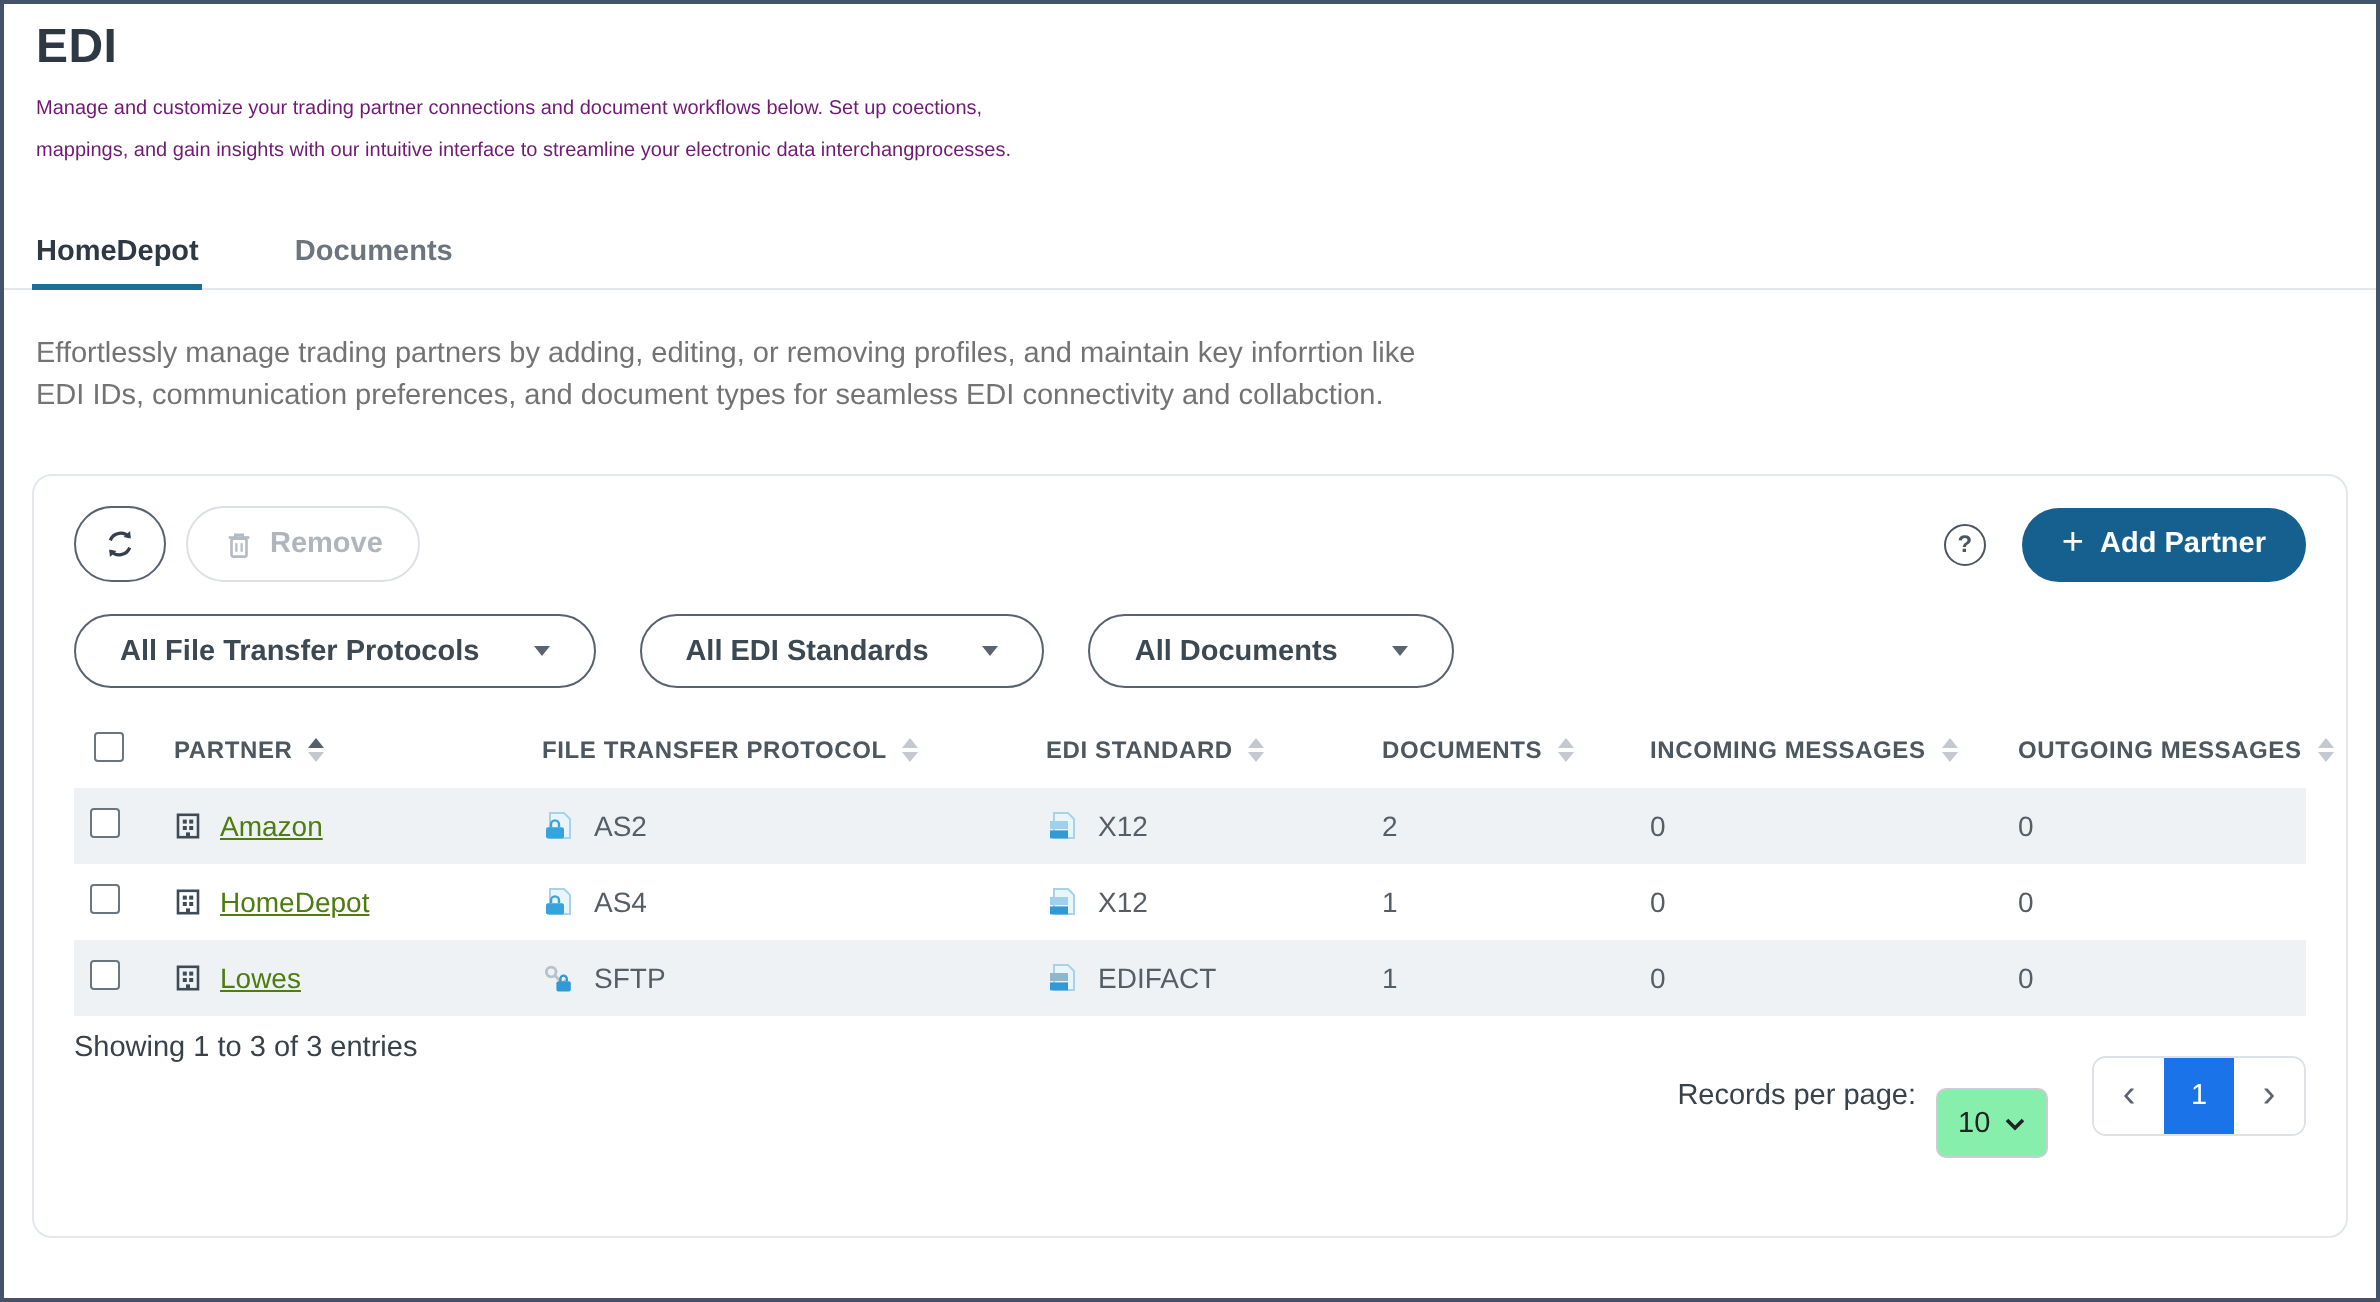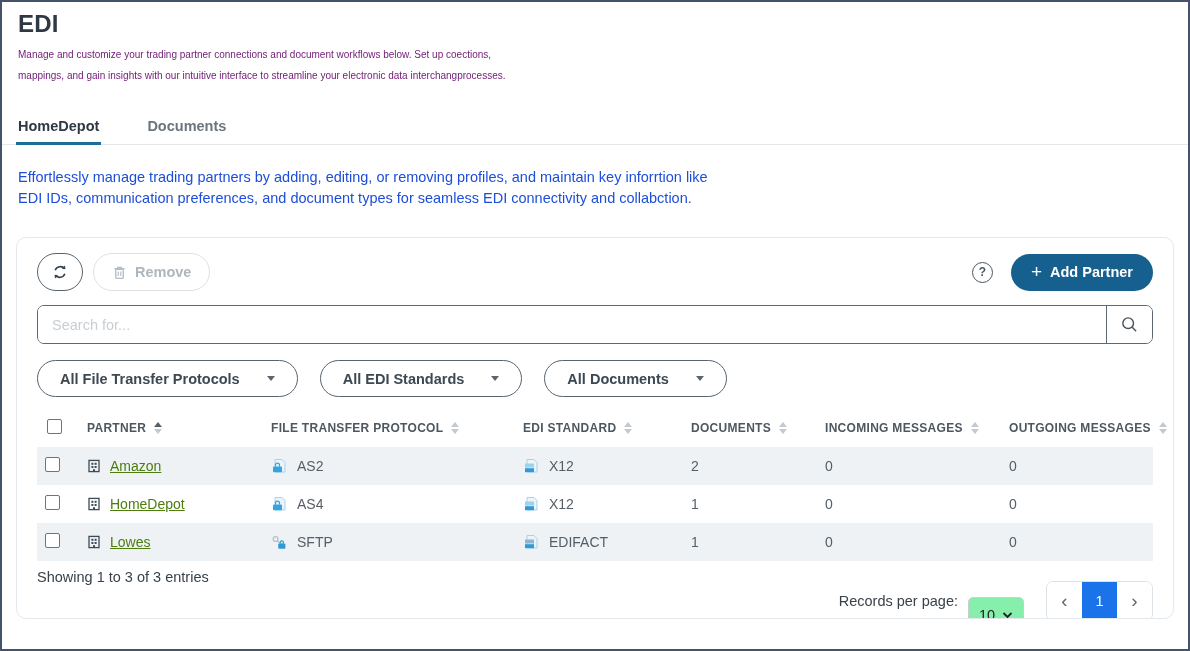--- a/index.html
+++ b/index.html
@@ -11,21 +11,21 @@
   }
   
   .header { padding:8px 16px 0 16px; }
   .page-title { font-size:24px; font-weight:bold; color:#2e3944; letter-spacing:.2px; }
   .page-desc { margin-top:6px; font-size:10px; line-height:21px; color:#701a75; }
   
   .tabs { margin-top:32px; padding:0 16px; border-bottom:1px solid #e4e7ea; display:flex; gap:48px; }
   .tab { font-size:14.5px; font-weight:bold; color:#6c757d; padding-bottom:10px; cursor:pointer; position:relative; }
   .tab.active { color:#2e3944; }
   .tab.active::after { content:""; position:absolute; left:-2px; right:-2px; bottom:-1px; height:3px; background:#1d7094; }
-  .tab-desc { margin-top:22px; padding:0 16px; font-size:14.5px; line-height:21px; color:#1d4ed8; }
+  .tab-desc { margin-top:22px; padding:0 16px; font-size:14.5px; line-height:21px; color:#737373; }
   
   .card { margin:28px 14px 0 14px; border:1px solid #e3e8ec; border-radius:10px; padding:15px 20px 12px 20px; height:382px; overflow:hidden; }
   .toolbar { display:flex; align-items:center; justify-content:space-between; }
   .toolbar-left, .toolbar-right { display:flex; align-items:center; gap:10px; }
   .btn-refresh { width:46px; height:38px; border:1px solid #57636e; border-radius:19px; background:#fff; display:flex; align-items:center; justify-content:center; cursor:pointer; }
   .btn-remove { height:38px; border:1px solid #dde1e5; border-radius:19px; background:#fff; display:flex; align-items:center; gap:8px; padding:0 18px; color:#aeb6bd; font-size:14.5px; font-weight:bold; }
   .help-circle { width:21px; height:21px; border:1.6px solid #4a5661; border-radius:50%; display:flex; align-items:center; justify-content:center; font-size:12px; font-weight:bold; color:#4a5661; margin-right:8px; cursor:pointer; }
   .btn-add { height:37px; border:none; border-radius:19px; background:#16608f; color:#fff; font-size:14.5px; font-weight:bold; display:flex; align-items:center; gap:8px; padding:0 20px; cursor:pointer; }
   .btn-add .plus { font-size:19px; font-weight:normal; line-height:1; margin-top:-2px; }
   
@@ -114,31 +114,20 @@
       </div>
       <div class="toolbar-right">
         <div class="help-circle">?</div>
         <button class="btn-add">
           <span class="plus">+</span>
           <span>Add Partner</span>
         </button>
       </div>
     </div>
 
-    <div class="search-row">
-      <input class="search-input" type="text" placeholder="Search for..." style="">
-      <button class="search-btn">
-        <span>
-          <svg width="19" height="19" viewBox="0 0 20 20">
-            <circle cx="8.6" cy="8.6" r="5.6" fill="none" stroke="#46525d" stroke-width="1.5"></circle>
-            <path d="M12.9 12.9 L17 17" stroke="#46525d" stroke-width="1.5"></path>
-          </svg>
-        </span>
-      </button>
-    </div>
 
     <div class="filters">
       <button class="filter-pill">
         <span>All File Transfer Protocols</span>
         <span class="tri-down"></span>
       </button>
       <button class="filter-pill">
         <span>All EDI Standards</span>
         <span class="tri-down"></span>
       </button>

